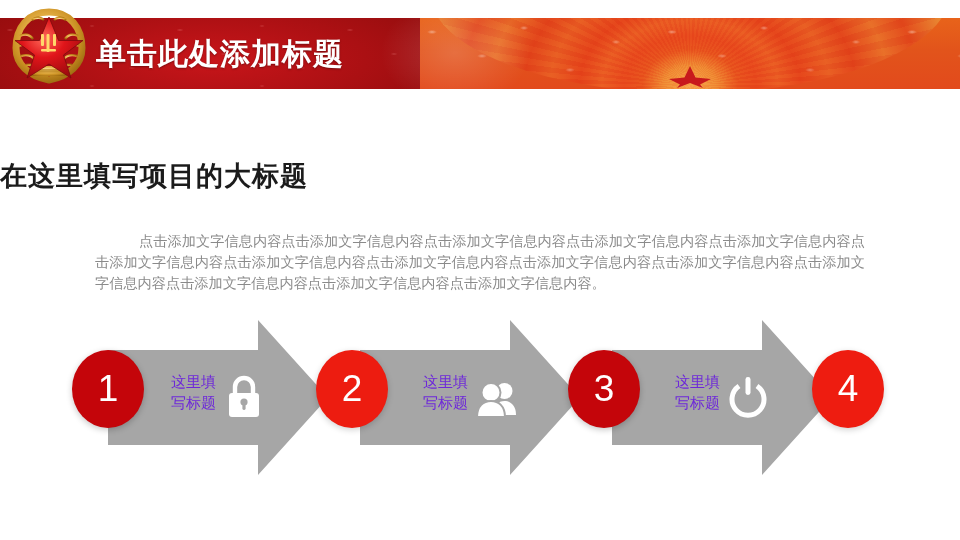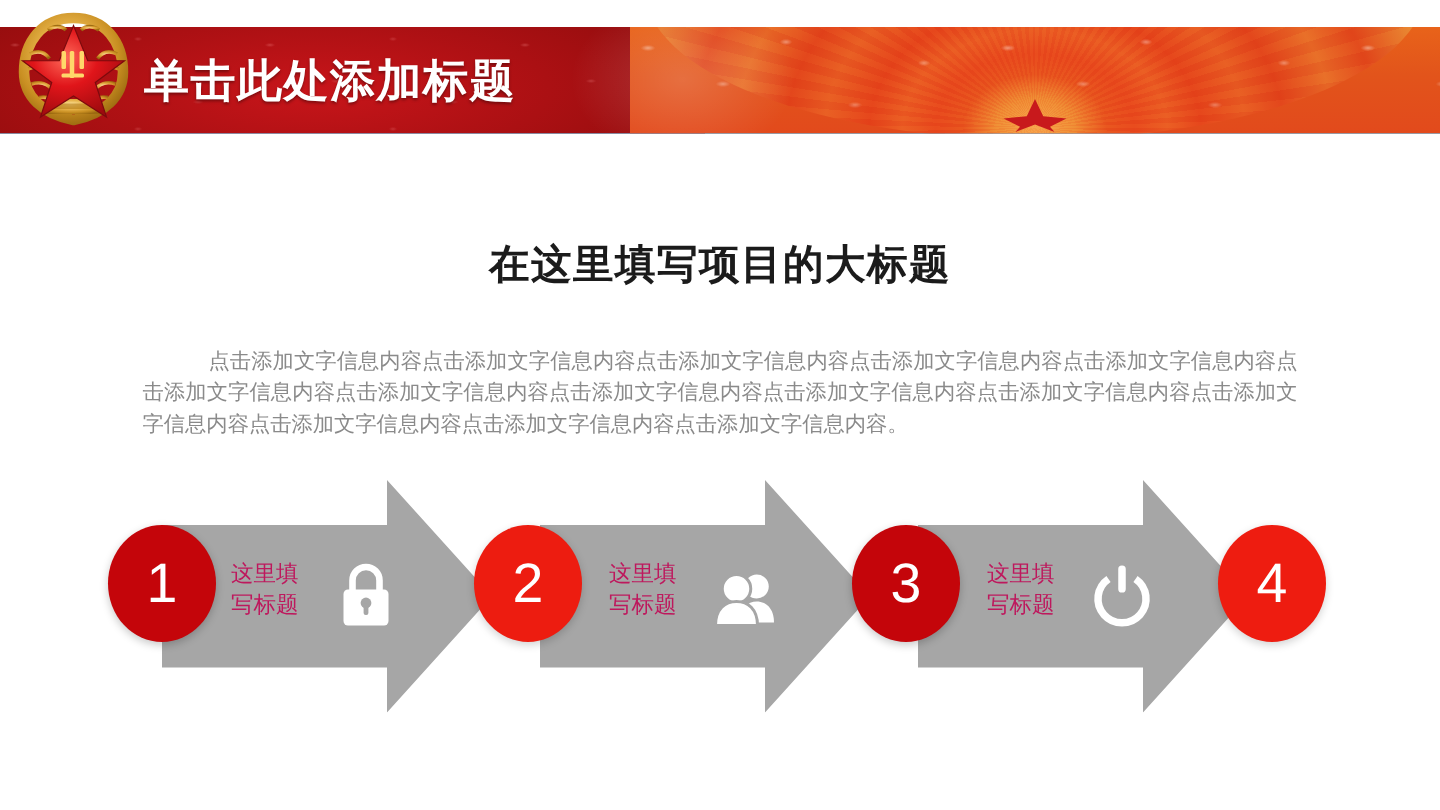--- a/index.html
+++ b/index.html
@@ -138,21 +138,20 @@
     width: 82px;
     height: 84px;
     z-index: 8;
   }
 
   
   .slide-title {
     position: absolute;
     left: 0; top: 158px;
     width: 960px;
-    text-align: center;
     font-size: 27px;
     font-weight: bold;
     color: #1b1b1b;
     letter-spacing: 1px;
     font-family: "DejaVu Sans", "Liberation Sans", sans-serif;
   }
   .slide-para {
     position: absolute;
     left: 95px;
     top: 204px;
@@ -186,23 +185,23 @@
     position: absolute;
     inset: 0;
   }
   .step-text {
     position: absolute;
     top: 52px;
     left: 46px;
     width: 62px;
     font-size: 15px;
     line-height: 21px;
-    color: #be185d;
+    color: #6d28d9;
     font-family: "DejaVu Sans", "Liberation Sans", sans-serif;
-    text-align: left;
+    text-align: right;
     white-space: pre-line;
   }
   .step-icon {
     position: absolute;
     top: 54px;
     left: 114px;
     width: 44px;
     height: 46px;
   }
 

